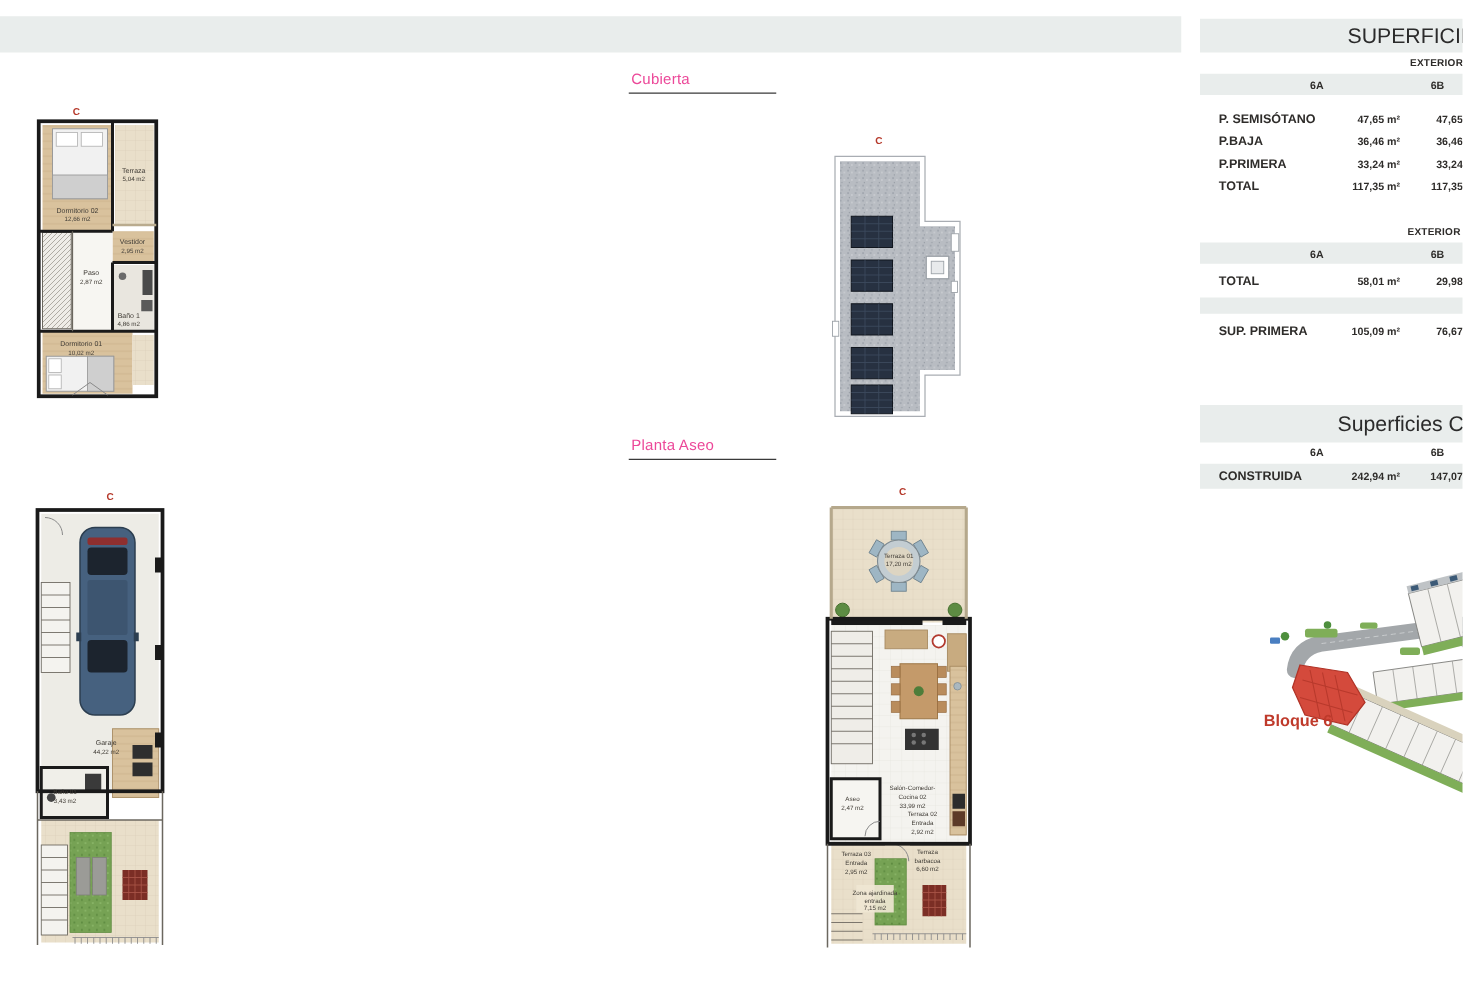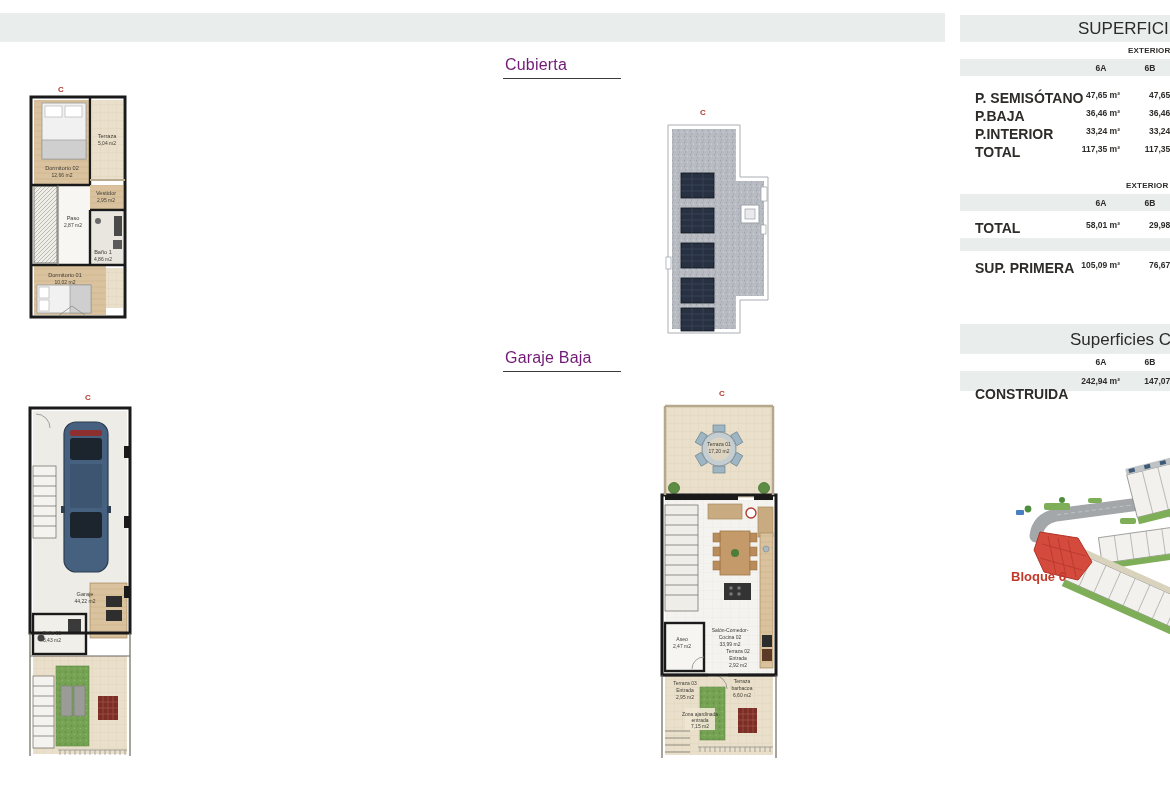--- a/index.html
+++ b/index.html
@@ -3,31 +3,31 @@
 <meta charset="utf-8">
 <style>
   * { margin:0; padding:0; box-sizing:border-box; }
   html,body { width:1170px; height:785px; }
   body { position:relative; overflow:hidden; background:#ffffff;
          font-family:"Liberation Sans", sans-serif; color:#2e2c2a; }
   .abs { position:absolute; }
 
   .topbar { left:0; top:13px; width:945px; height:29px; background:#e9edec; }
 
-  .plan-title { font-size:16px; color:#701a75; border-bottom:1.5px solid #3a3a3a;
+  .plan-title { font-size:12px; color:#ec4899; border-bottom:1.5px solid #3a3a3a;
                 padding:0 2px 4px 2px; width:118px; letter-spacing:.2px; }
 
   
   .tables { left:960px; top:0; width:260px; height:400px; font-weight:700; }
   .tband  { position:absolute; left:0; width:260px; background:#e9edec; }
   .ttitle { position:absolute; font-size:17px; font-weight:400; color:#2b2b2b; white-space:nowrap; }
   .seclab { position:absolute; font-size:8px; color:#2e2c2a; letter-spacing:.2px; }
   .trow   { position:absolute; left:0; width:260px; height:18px; }
-  .tlabel { position:absolute; left:15px; top:4px; font-size:14px; white-space:nowrap; }
-  .ha { position:absolute; left:111px; top:4px; width:60px; text-align:center; font-size:8.5px; }
+  .tlabel { position:absolute; left:15px; top:4px; font-size:10px; white-space:nowrap; }
+  .ha { position:absolute; left:88px; top:4px; width:60px; text-align:left; font-size:8.5px; }
   .hb { position:absolute; left:160px; top:4px; width:60px; text-align:center; font-size:8.5px; }
   .va { position:absolute; left:95px;  top:4px; width:65px; text-align:right; font-size:8.5px; white-space:nowrap; }
   .vb { position:absolute; left:158px; top:4px; width:65px; text-align:right; font-size:8.5px; white-space:nowrap; }
 
   svg text { font-family:"Liberation Sans", sans-serif; }
   .cmark { font-size:8px; font-weight:700; fill:#b5382a; text-anchor:middle; }
   .rl  { font-size:5.6px; fill:#403c36; text-anchor:middle; }
   .rls { font-size:5px;  fill:#403c36; text-anchor:middle; }
   .bloque { font-size:13px; font-weight:700; fill:#bf3a2b; }
   .wall { fill:none; stroke:#1a1a1a; }
@@ -63,21 +63,21 @@
     <pattern id="hatch" width="4" height="4" patternUnits="userSpaceOnUse">
       <rect width="4" height="4" fill="#efede8"></rect>
       <line x1="0" y1="4" x2="4" y2="0" stroke="#9a968e" stroke-width="0.6"></line>
     </pattern>
   </defs>
 </svg>
 
 <div class="abs topbar"></div>
 
 <div class="abs plan-title" style="left:503px;top:56px;">Cubierta</div>
-<div class="abs plan-title" style="left:503px;top:349px;">Garaje Baja</div>
+<div class="abs plan-title" style="left:503px;top:349px;">Planta Aseo</div>
 
 <svg class="abs" style="left:28px;top:80px" width="100" height="244" viewBox="0 0 100 244">
   <text x="33" y="12" class="cmark">C</text>
   <rect x="6" y="20" width="56" height="85" fill="url(#wood)"></rect>
   <rect x="64" y="20" width="31" height="80" fill="url(#tile)"></rect>
   <rect x="62" y="105" width="33" height="25" fill="url(#wood)"></rect>
   <rect x="30" y="105" width="32" height="80" fill="#f7f6f2"></rect>
   <rect x="62" y="132" width="33" height="53" fill="#e9e6df"></rect>
   <rect x="6" y="185" width="72" height="50" fill="url(#wood)"></rect>
   <rect x="78" y="188" width="17" height="40" fill="url(#tile)"></rect>
@@ -380,21 +380,21 @@
     <span class="tlabel">P. SEMISÓTANO</span>
     <span class="va">47,65 m²</span>
     <span class="vb">47,65 m²</span>
   </div>
   <div class="trow" style="top:104px;">
     <span class="tlabel">P.BAJA</span>
     <span class="va">36,46 m²</span>
     <span class="vb">36,46 m²</span>
   </div>
   <div class="trow" style="top:122px;">
-    <span class="tlabel">P.INTERIOR</span>
+    <span class="tlabel">P.PRIMERA</span>
     <span class="va">33,24 m²</span>
     <span class="vb">33,24 m²</span>
   </div>
   <div class="trow" style="top:140px;">
     <span class="tlabel">TOTAL</span>
     <span class="va">117,35 m²</span>
     <span class="vb">117,35 m²</span>
   </div>
   <span class="seclab" style="top:181px;left:166px;">EXTERIOR</span>
   <div class="tband" style="top:194px;height:17px;">
@@ -414,21 +414,21 @@
   </div>
 
   <div class="tband" style="top:324px;height:30px;">
     <span class="ttitle" style="left:110px;top:6px;">Superficies Construidas</span>
   </div>
   <div style="position:absolute;top:357px;height:14px;width:260px;">
     <span class="ha" style="top:0;">6A</span>
     <span class="hb" style="top:0;">6B</span>
   </div>
   <div class="tband" style="top:371px;height:20px;">
-    <span class="tlabel" style="top:15px;">CONSTRUIDA</span>
+    <span class="tlabel" style="top:5px;">CONSTRUIDA</span>
     <span class="va" style="top:5px;">242,94 m²</span>
     <span class="vb" style="top:5px;">147,07 m²</span>
   </div>
 </div>
 
 <svg class="abs" style="left:1000px;top:420px" width="200" height="240" viewBox="0 0 200 240">
 
   <g>
     <path d="M200 76 Q 110 88 56 95 Q 38 99 36 116" fill="none" stroke="#a3a7aa" stroke-width="13" stroke-linecap="round"></path>
     <path d="M160 82 L 200 120" fill="none" stroke="#a3a7aa" stroke-width="9"></path>

